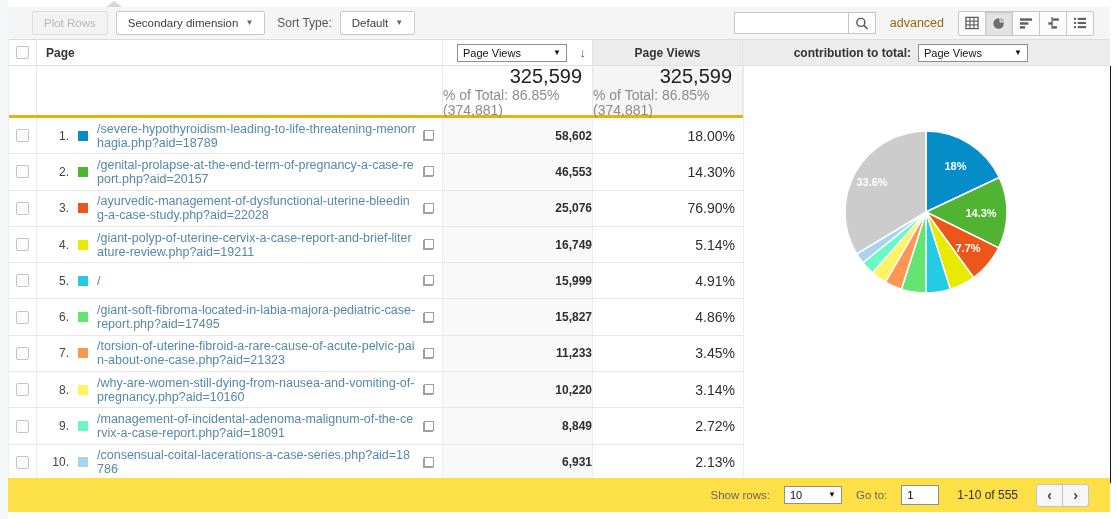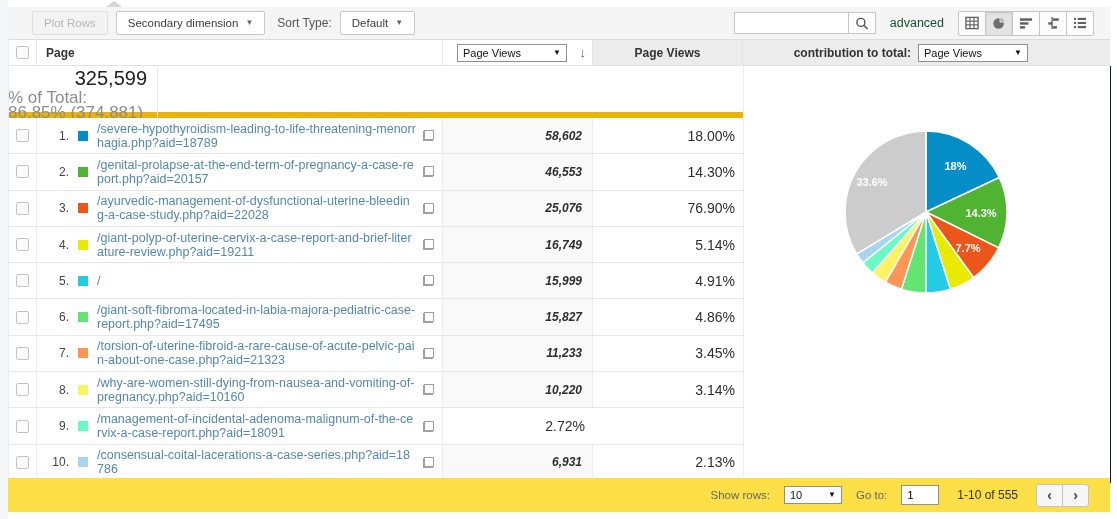--- a/index.html
+++ b/index.html
@@ -18,21 +18,21 @@
          background:#fff; border:1px solid #c9c9c9; border-radius:2px;
          font-size:11.5px; color:#3c3c3c; cursor:pointer; white-space:nowrap; }
   .btn.disabled { color:#b7b7b7; background:#f3f3f3; border-color:#dedede; }
   .car { font-size:8px; color:#666; line-height:1; }
   .tb-label { font-size:12px; color:#555; margin:0 8px 0 12px;text-align:center; }
   .tb-right { margin-left:auto; display:flex; align-items:center; padding-right:16px; }
   .search-input { width:114px; height:22px; border:1px solid #c6c6c6; border-right:none;
                   padding:0 6px; font-size:12px; outline:none; }
   .search-btn { width:28px; height:22px; border:1px solid #c6c6c6; background:#fdfdfd;
                 display:flex; align-items:center; justify-content:center; cursor:pointer; }
-  .advanced { font-size:12.5px; color:#14532d; text-decoration:none; margin:2px 14px; }
+  .advanced { font-size:12.5px; color:#a16207; text-decoration:none; margin:2px 14px; }
   .viewgrp { display:flex; }
   .vbtn { width:28px; height:25px; border:1px solid #c6c6c6; margin-left:-1px; background:#fcfcfc;
           display:flex; align-items:center; justify-content:center; cursor:pointer; }
   .vbtn:first-child { border-radius:2px 0 0 2px; margin-left:0; }
   .vbtn:last-child { border-radius:0 2px 2px 0; }
   .vbtn.active { background:#e3e3e3; box-shadow:inset 0 1px 2px rgba(0,0,0,.15); }
 
   
   .thead { position:absolute; left:8px; top:39px; width:1102px; height:27px; display:flex;
            border-top:1px solid #dcdcdc; border-bottom:1px solid #e2e2e2; background:#fff; }
@@ -47,46 +47,46 @@
            gap:7px; padding-right:82px; font-size:12px; }
   .h-pie .lbl { font-weight:bold; }
   .sel { display:inline-flex; align-items:center; justify-content:space-between; background:#fff;
          border:1px solid #8f8f8f; height:18px; padding:0 5px; font-size:11px; color:#111;
          cursor:pointer; white-space:nowrap; }
   .sel .car { font-size:8px; color:#111; margin-left:8px; }
   .sel.w110 { width:110px; }
 
   
   .totals { position:absolute; left:8px; top:66px; width:735px; height:52px; display:flex;
-            border-bottom:6px solid #eab308; background:#fff;flex-direction:column; }
+            border-bottom:3px solid #eab308; background:#fff; }
   .t-cb   { width:29px; border-right:1px solid #e7e7e7; }
   .t-page { width:406px; border-right:1px solid #e7e7e7; }
   .t-cell { width:150px; border-right:1px solid #e7e7e7; display:flex; flex-direction:column;
             align-items:flex-end; justify-content:center; padding-right:10px; }
   .t-cell.shaded { background:#f5f5f5; }
   .t-num { font-size:20px; color:#222; line-height:24px; }
-  .t-cap { font-size:17px; color:#8c8c8c; line-height:15px; }
+  .t-cap { font-size:14px; color:#8c8c8c; line-height:15px; }
 
   
   .rows { position:absolute; left:8px; top:118px; width:735px; }
   .trow { display:flex; height:36.3px; border-bottom:1px solid #e7e7e7; align-items:stretch; background:#fff; }
   .c-cb   { width:29px; border-right:1px solid #ececec; display:flex; align-items:center; justify-content:center; }
   .c-page { width:406px; border-right:1px solid #ececec; display:flex; align-items:center; padding:0 8px 0 10px; }
   .ridx { width:22px; text-align:right; font-size:12px; color:#444; flex:none; margin-right:9px; }
   .swatch { width:10px; height:10px; flex:none; margin-right:9px; }
   .url { flex:1; font-size:12.5px; line-height:14px; color:#5588aa; text-decoration:none;
          word-break:break-all; overflow:hidden; }
   .ext { width:11px; height:11px; position:relative; flex:none; margin-left:7px; cursor:pointer; }
   .ext::before { content:""; position:absolute; left:0; bottom:0; width:8px; height:8px;
                  border:1px solid #a0a0a0; background:#fff; }
   .ext::after  { content:""; position:absolute; right:0; top:0; width:8px; height:8px;
                  border:1px solid #a0a0a0; background:#fff; }
   .c-views { width:150px; background:#f9f9f9; border-right:1px solid #ececec; display:flex;
-             align-items:center; justify-content:flex-end; padding-right:10px;
-             font-size:12px; font-weight:bold; color:#2e2e2e;font-style:italic; }
+             align-items:center; justify-content:flex-end; 
+             font-size:12px; font-weight:bold; color:#2e2e2e; }
   .c-pct { width:150px; display:flex; align-items:center; justify-content:flex-end;
            padding-right:8px; font-size:14px; color:#2e2e2e; }
 
   
   .pie-cell { position:absolute; left:743px; top:66px; width:368px; height:417px;
               border-left:1px solid #ececec; border-right:1px solid #0f172a; background:#fff; }
   .pie-svg { position:absolute; left:82px; top:46px; }
   .pie-label { font-size:11px; font-weight:bold; fill:#fff; }
   .table-bottom { position:absolute; left:8px; top:483px; width:1103px; border-top:1px solid #d9d9d9; }
   .table-left { position:absolute; left:8px; top:39px; height:444px; border-left:1px solid #ededed; }
@@ -325,20 +325,21 @@
       <div class="trow">
         <div class="c-cb">
           <input type="checkbox" class="cb" style="">
         </div>
         <div class="c-page">
           <span class="ridx">9.</span>
           <span class="swatch" style="background: rgb(106, 249, 196);"></span>
           <a class="url" href="#">/management-of-incidental-adenoma-malignum-of-the-cervix-a-case-report.php?aid=18091</a>
           <span class="ext"></span>
         </div>
+        <div class="c-views">8,849</div>
         <div class="c-pct">2.72%</div>
       </div>
       <div class="trow">
         <div class="c-cb">
           <input type="checkbox" class="cb" style="">
         </div>
         <div class="c-page">
           <span class="ridx">10.</span>
           <span class="swatch" style="background: rgb(168, 212, 240);"></span>
           <a class="url" href="#">/consensual-coital-lacerations-a-case-series.php?aid=18786</a>

